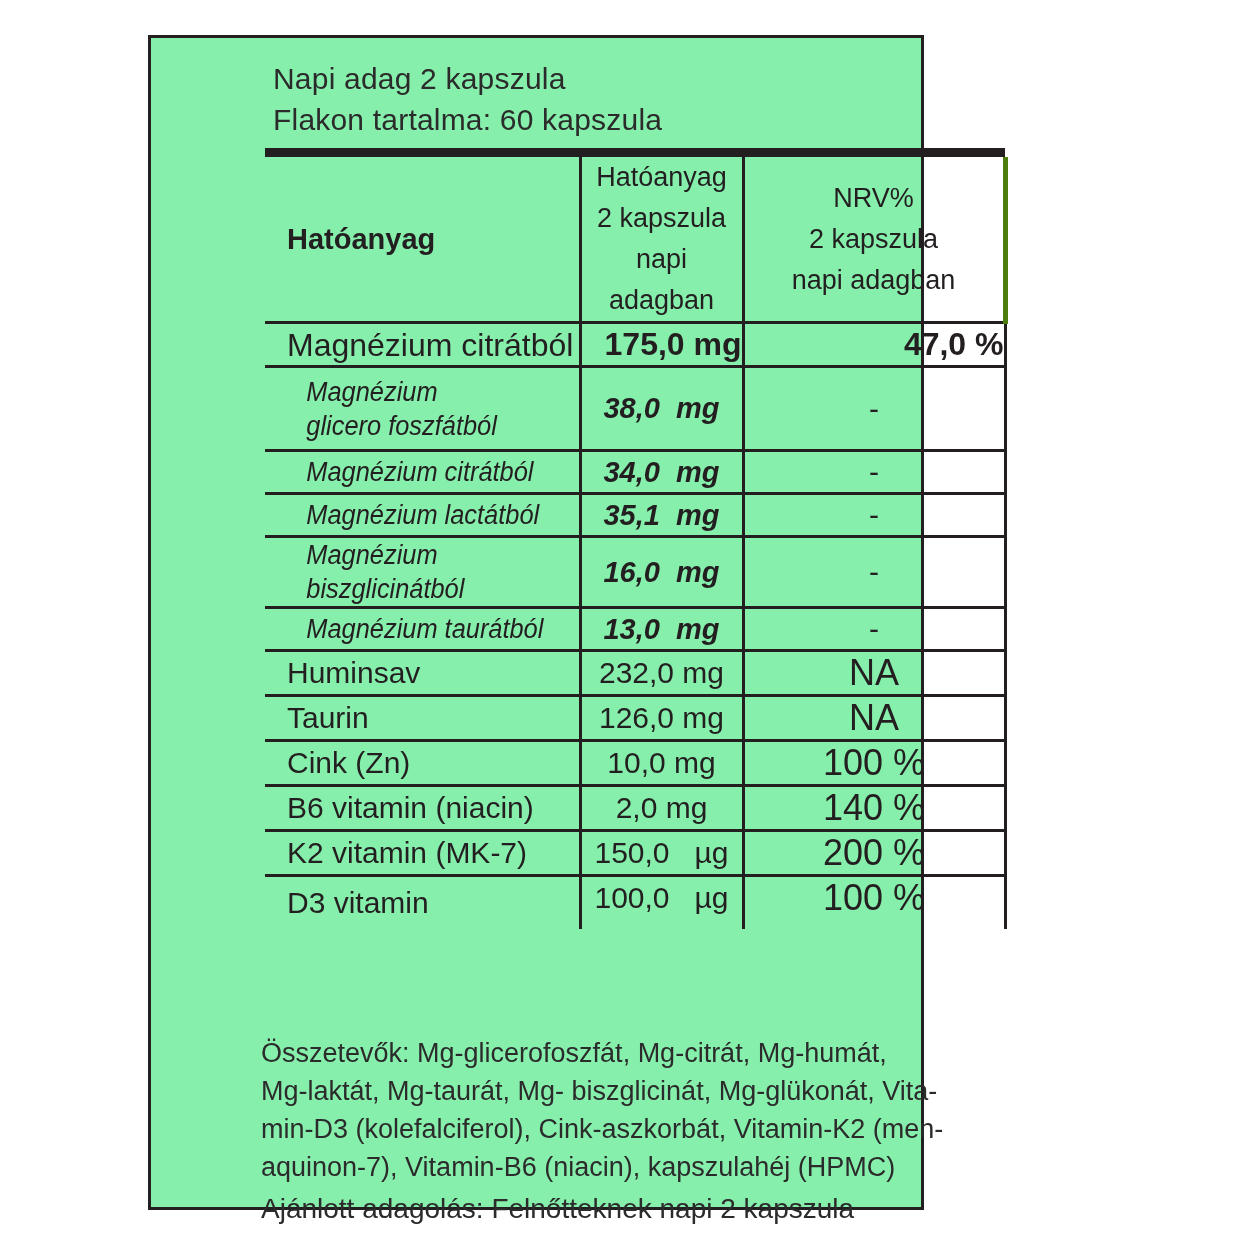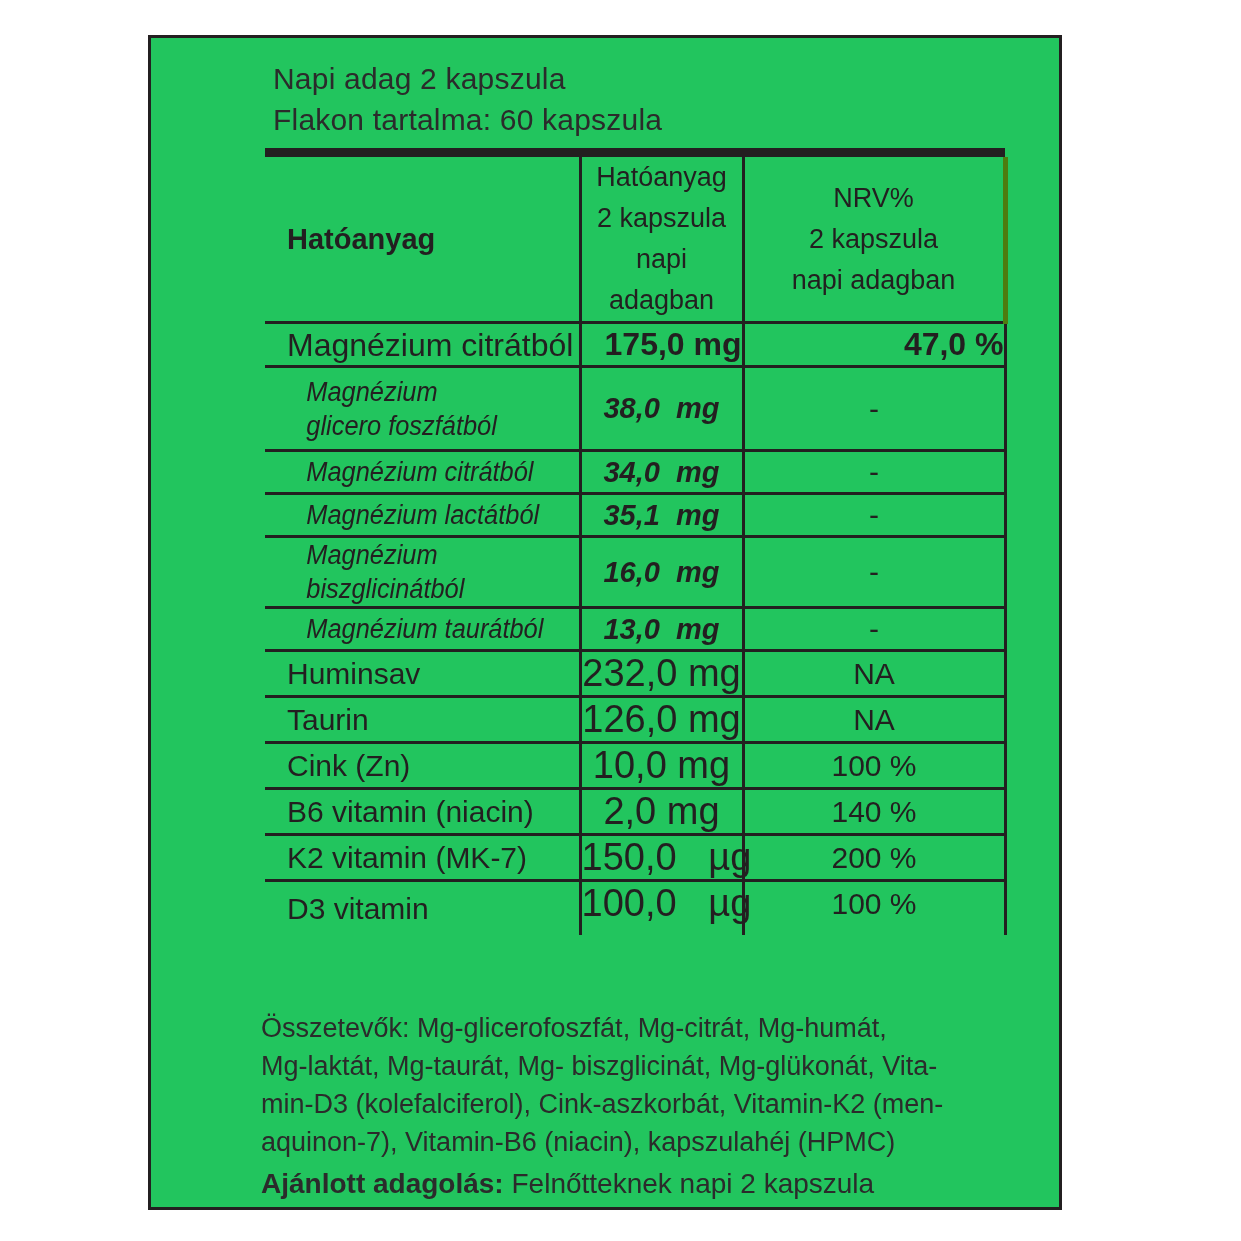--- a/index.html
+++ b/index.html
@@ -12,25 +12,25 @@
     height: 1241px;
     font-family: "Liberation Sans", sans-serif;
     color: #231f20;
     overflow: hidden;
   }
 
   .panel {
     position: absolute;
     left: 148px;
     top: 35px;
-    width: 914px;
+    width: 776px;
     height: 1175px;
     border: 3px solid #231f20;
     box-sizing: border-box;
-    background: #22c55e;
+    background: #86efac;
   }
 
   
   .serving {
     position: absolute;
     left: 122px;
     top: 20px;
     width: 700px;
   }
   .serving div {
@@ -96,28 +96,28 @@
   }
   tr.row td.name {
     font-size: 30px;
     padding-left: 22px;
     line-height: 34px;
     text-align: left;
   }
   tr.row td.val {
     border-left: 3px solid #231f20;
     text-align: center;
-    font-size: 38px;
+    font-size: 30px;
     white-space: pre;
   }
   tr.row td.nrv {
     border-left: 3px solid #231f20;
     border-right: 3px solid #231f20;
     text-align: center;
-    font-size: 30px;
+    font-size: 36px;
   }
 
   
   tr.total td.name { font-size: 32px; }
   tr.total td.val, tr.total td.nrv {
     font-weight: bold;
     font-size: 32px;
     text-align: right;
   }
 
@@ -141,36 +141,36 @@
   .r-total  { height: 44px; }
 
   
   tr.lastrow td { border-bottom: none; }
   tr.lastrow td.val, tr.lastrow td.nrv { padding-bottom: 10px; text-align: center; }
 
   
   .ingredients {
     position: absolute;
     left: 110px;
-    top: 971px;
+    top: 996px;
     width: 720px;
   }
   .ingredients p {
     margin: 0;
     font-size: 27px;
     line-height: 38px;
     color: #2b2b2b;
     white-space: nowrap;
   }
   .dosage {
     margin-top: 4px !important;
     font-size: 28px !important;
     white-space: nowrap;
   }
-  .dosage b { font-weight: bold; }
+  .dosage b { font-weight: normal; }
 </style>
 </head>
 <body>
 
 <div class="panel">
 
   <div class="serving">
     <div>Napi adag 2 kapszula</div>
     <div>Flakon tartalma: 60 kapszula</div>
   </div>

